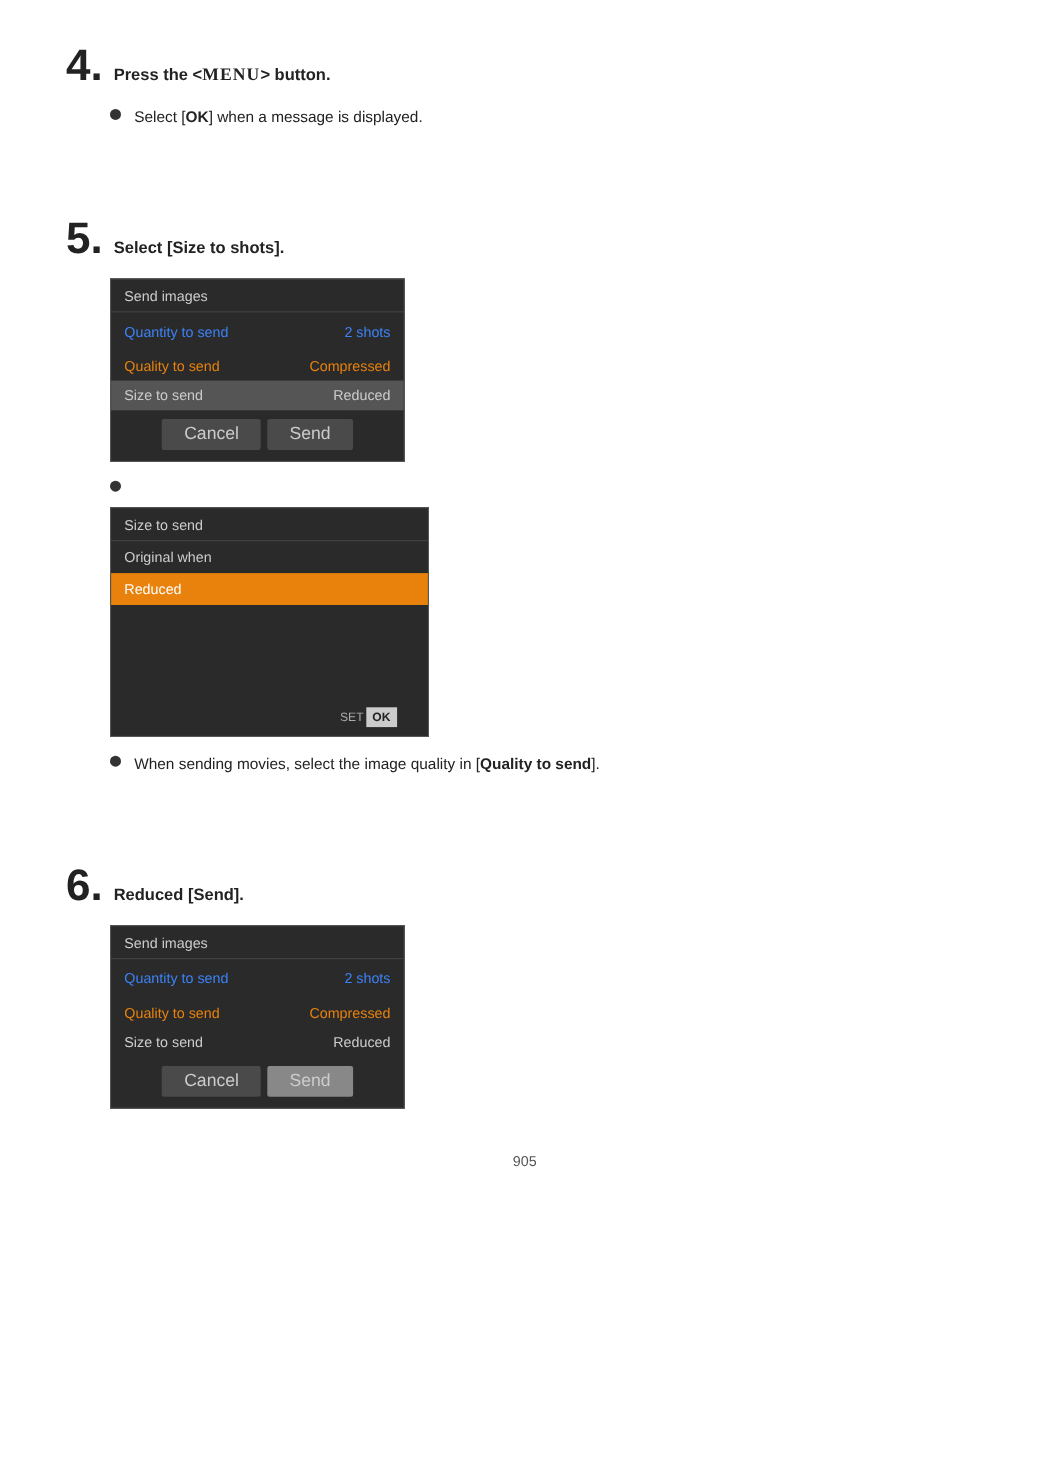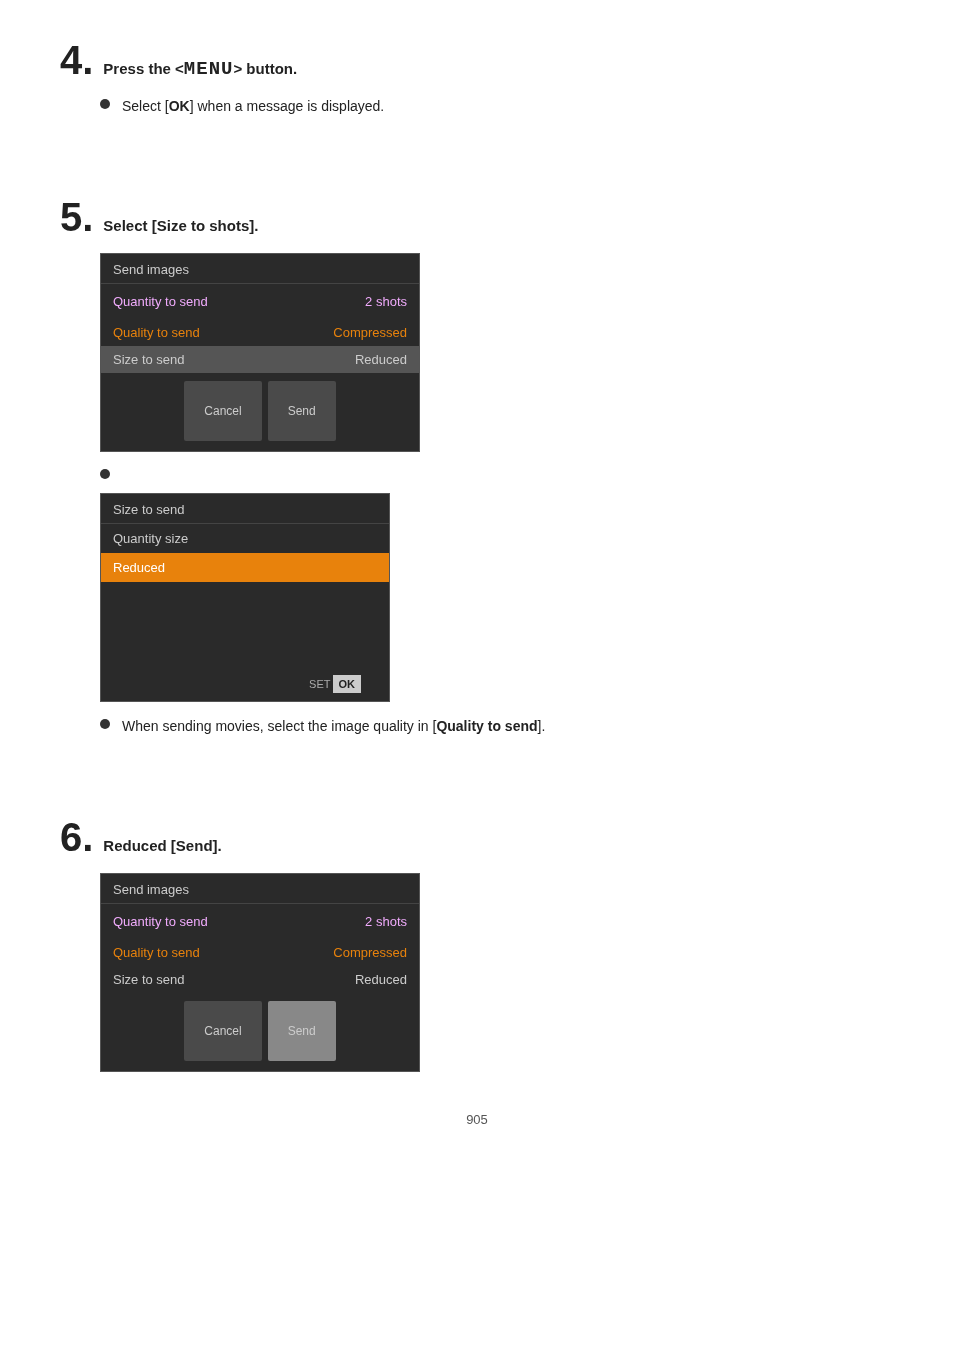--- a/index.html
+++ b/index.html
@@ -24,22 +24,22 @@
       font-size: 40px;
       font-weight: bold;
       margin-right: 10px;
       line-height: 1;
     }
     .step-title {
       font-size: 15px;
       font-weight: bold;
     }
     .menu-word {
-      font-family: Liberation Mono, monospace;
-      font-size: 19px;
+      font-family: Liberation Serif, serif;
+      font-size: 16px;
       font-weight: bold;
       letter-spacing: 1px;
     }
     .bullet-item {
       display: flex;
       align-items: flex-start;
       margin-left: 40px;
       margin-bottom: 14px;
     }
     .bullet-dot {
@@ -54,21 +54,21 @@
     .bullet-text {
       font-size: 14px;
       line-height: 1.5;
     }
 
     
     .camera-screen {
       background: #2a2a2a;
       color: #e0e0e0;
       border: 1px solid #555;
-      width: 320px;
+      width: 268px;
       margin-left: 40px;
       margin-bottom: 14px;
       font-size: 13px;
     }
     .camera-screen .screen-title {
       padding: 8px 12px 6px 12px;
       font-size: 13px;
       color: #ccc;
       border-bottom: 1px solid #444;
     }
@@ -76,37 +76,37 @@
       display: flex;
       justify-content: space-between;
       padding: 6px 12px;
       color: #ccc;
     }
     .camera-screen .screen-row.highlighted {
       background: #555;
     }
     .camera-screen .screen-row.qty-row {
       padding: 10px 12px;
-      color: #f0abfc;
+      color: #3b82f6;
     }
     .camera-screen .screen-row.orange-row {
       color: #e8820c;
     }
     .camera-screen .screen-buttons {
       display: flex;
       justify-content: center;
       gap: 6px;
       padding: 8px 12px 10px 12px;
     }
     .screen-btn {
       background: #4a4a4a;
       color: #ccc;
       border: none;
-      padding: 23px 20px;
-      font-size: 12px;
+      padding: 5px 20px;
+      font-size: 16px;
       cursor: pointer;
       border-radius: 2px;
     }
     .screen-btn.active {
       background: #888;
     }
 
     
     .size-screen {
       background: #2a2a2a;
@@ -212,21 +212,21 @@
     </div>
   </div>
 
   <div class="bullet-item">
     <div class="bullet-dot"></div>
   </div>
 
   <div class="size-screen">
     <div class="screen-title">Size to send</div>
     <div class="size-row">
-      <span>Quantity size</span>
+      <span>Original when</span>
     </div>
     <div class="size-row selected">
       <span>Reduced</span>
     </div>
     <div class="size-row empty">&nbsp;</div>
     <div class="size-row empty">&nbsp;</div>
     <div class="size-row empty">&nbsp;</div>
     <div class="set-ok-row">
       <span class="set-label">SET</span>
       <button class="set-ok-btn">OK</button>

